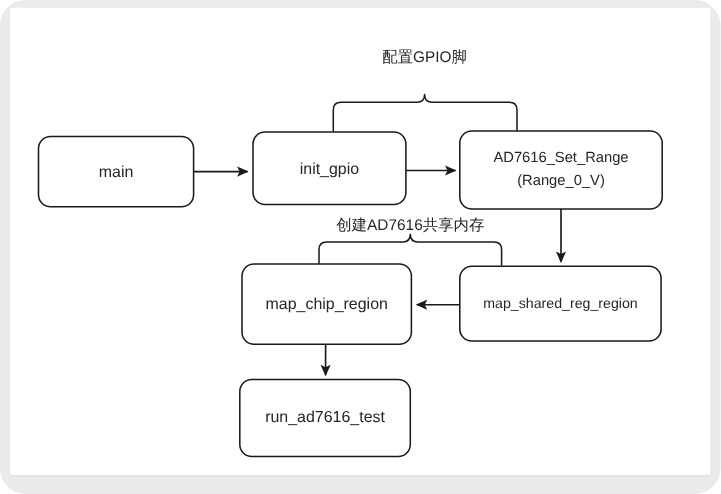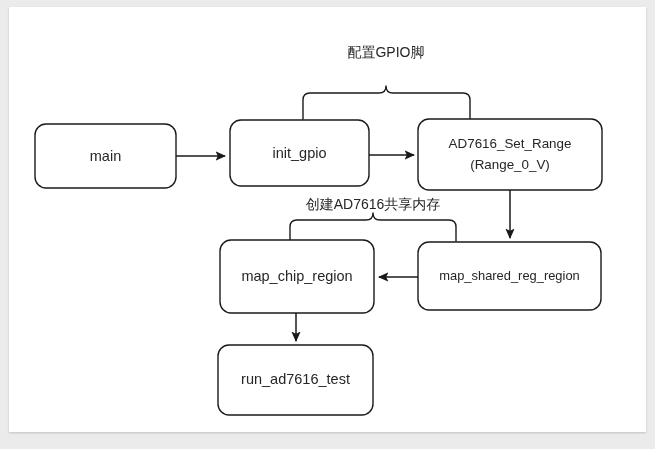--- a/index.html
+++ b/index.html
@@ -11,20 +11,21 @@
     width: 655px;
     height: 449px;
     font-family: "Liberation Sans", "DejaVu Sans", sans-serif;
     overflow: hidden;
   }
   #canvas-wrap {
     position: relative;
     width: 655px;
     height: 449px;
     background: #ebebeb;
+    border-radius: 23px;
   }
   #paper {
     position: absolute;
     left: 9px;
     top: 7px;
     width: 637px;
     height: 425px;
     background: #ffffff;
     box-shadow: 0 1px 2px rgba(0,0,0,0.18);
   }

